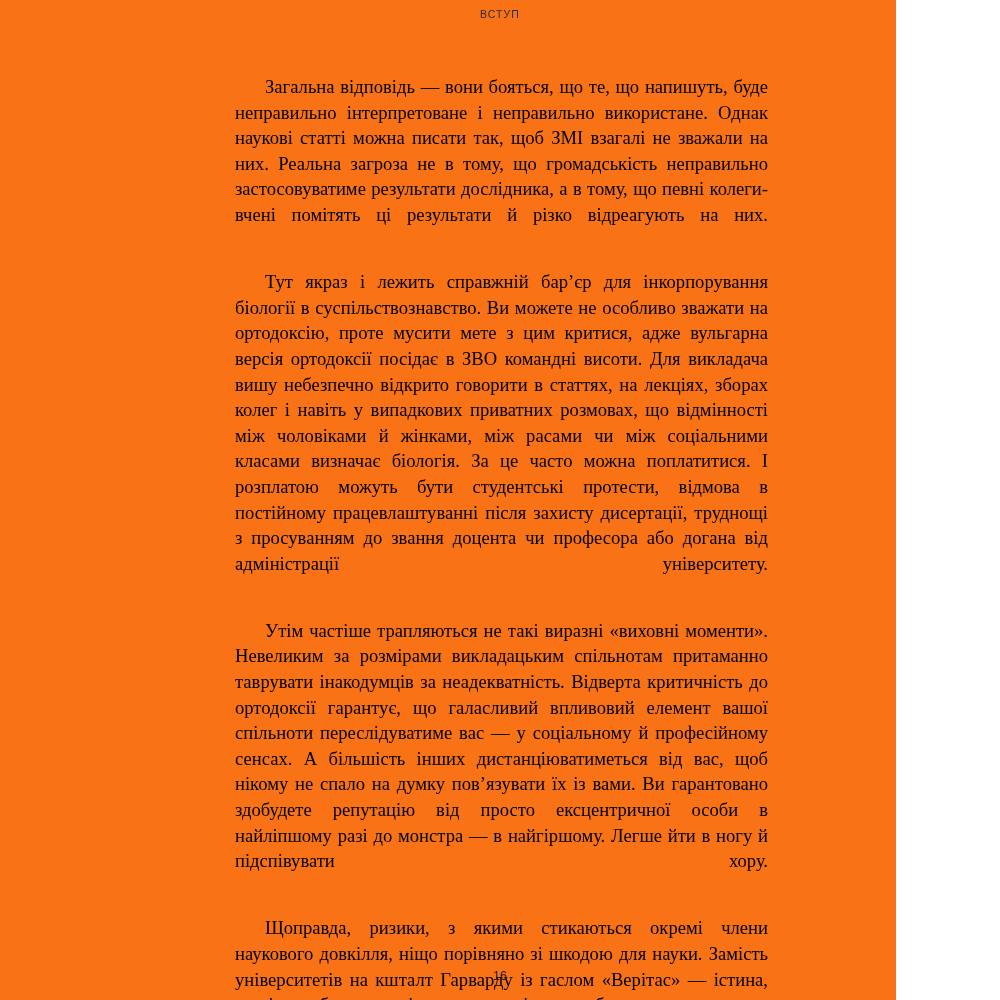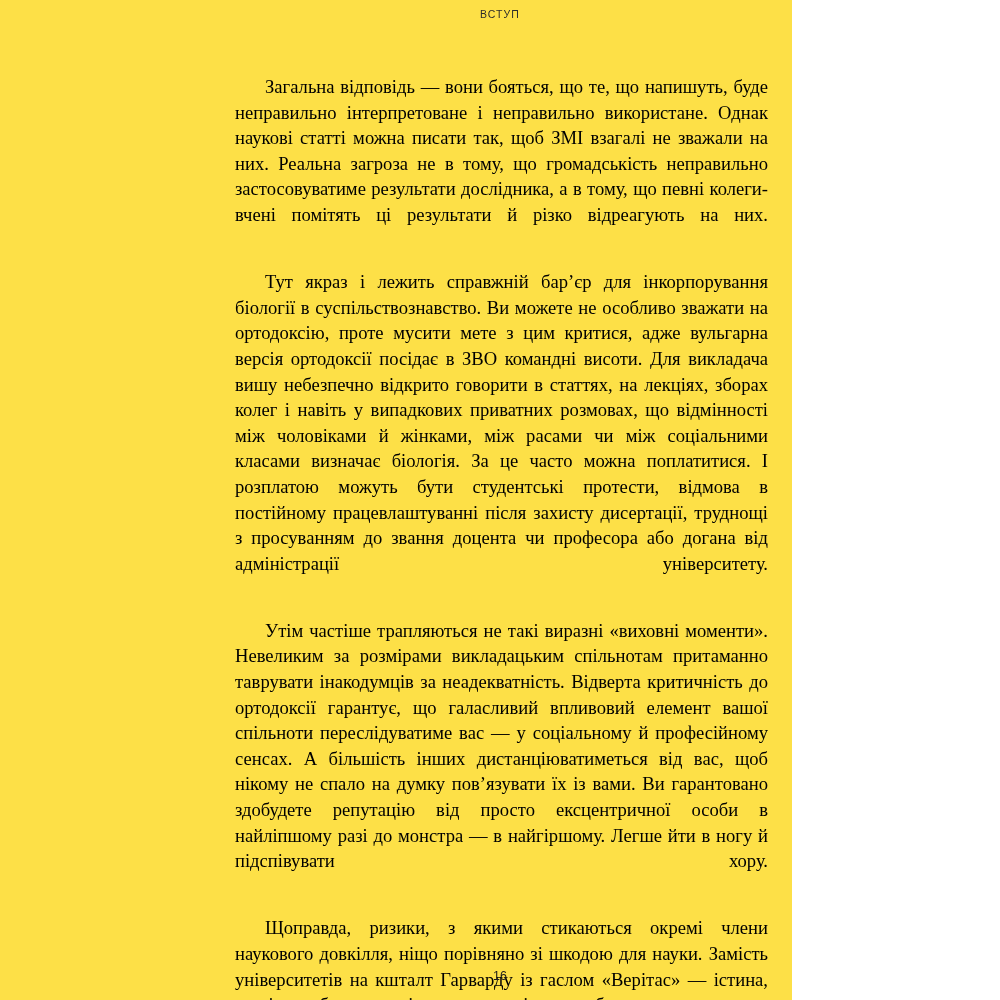--- a/index.html
+++ b/index.html
@@ -4,23 +4,23 @@
 <title>ВСТУП — 13</title>
 <style>
   html, body {
     margin: 0;
     padding: 0;
     background: #ffffff;
   }
 
   .page {
     position: relative;
-    width: 792px;
+    width: 896px;
     height: 1000px;
-    background: #fde047;
+    background: #f97316;
     overflow: hidden;
     box-sizing: border-box;
   }
 
   
   .running-head {
     position: absolute;
     top: 6px;
     left: 0;
     width: 1000px;

